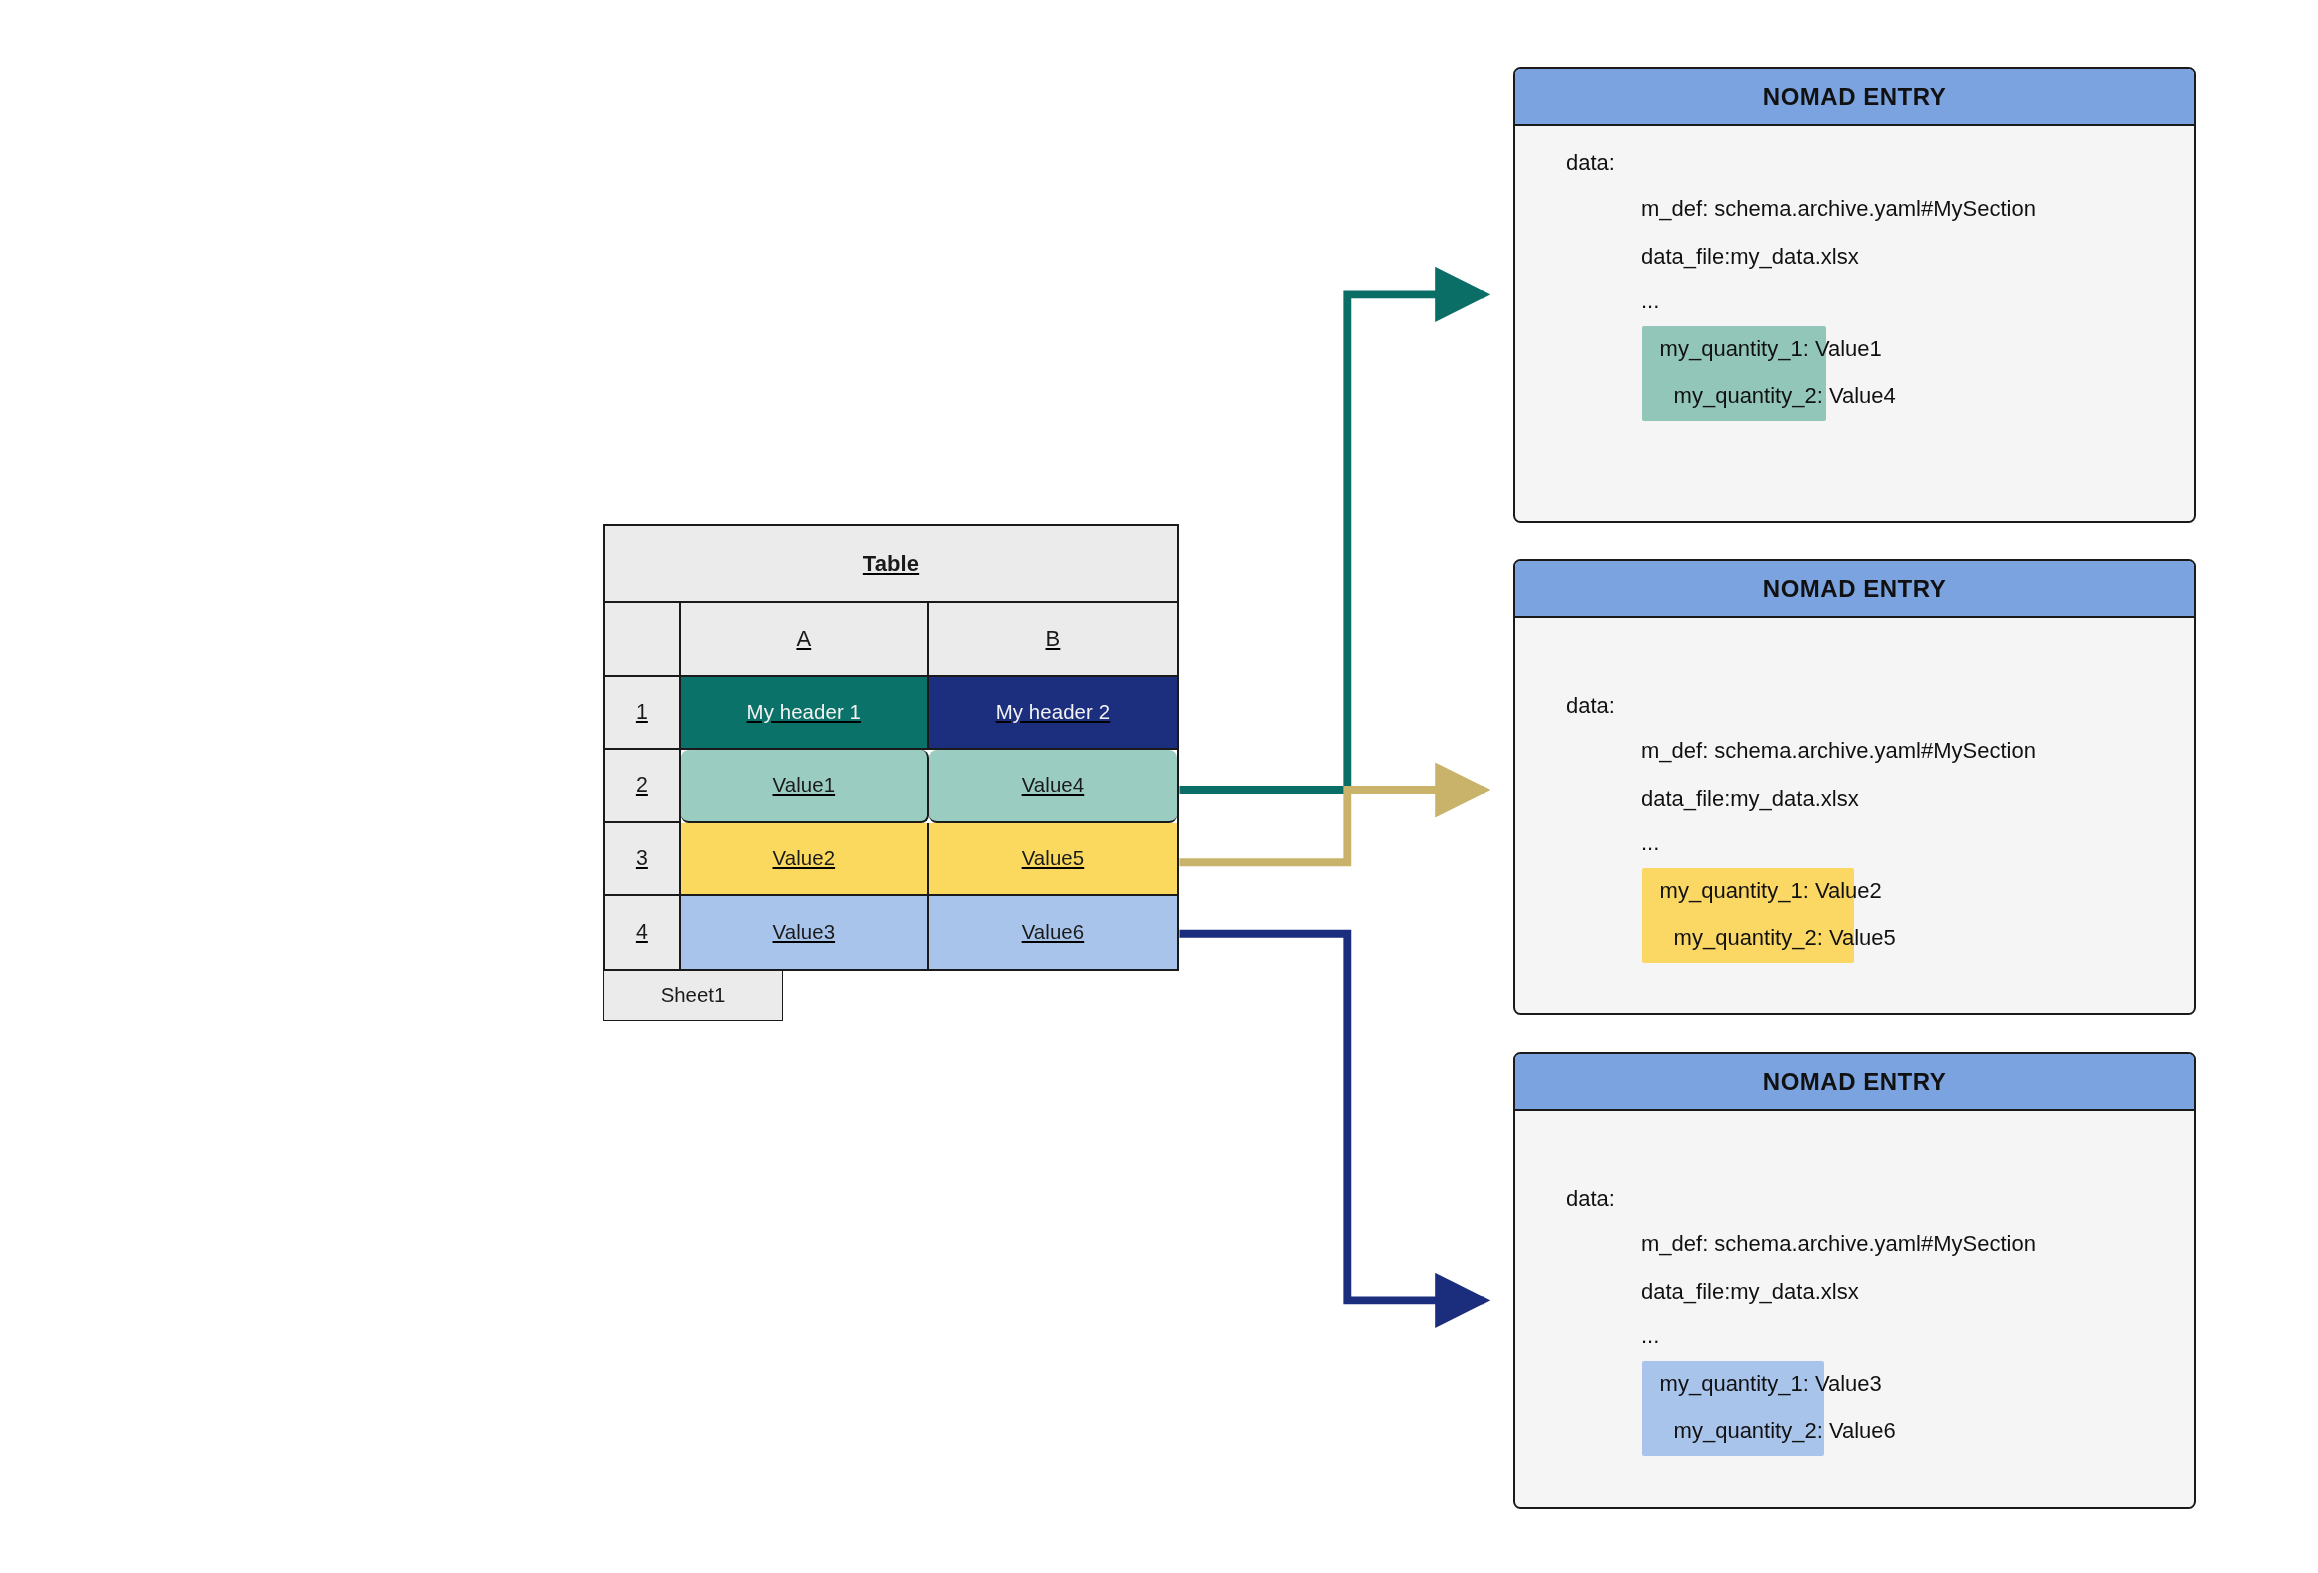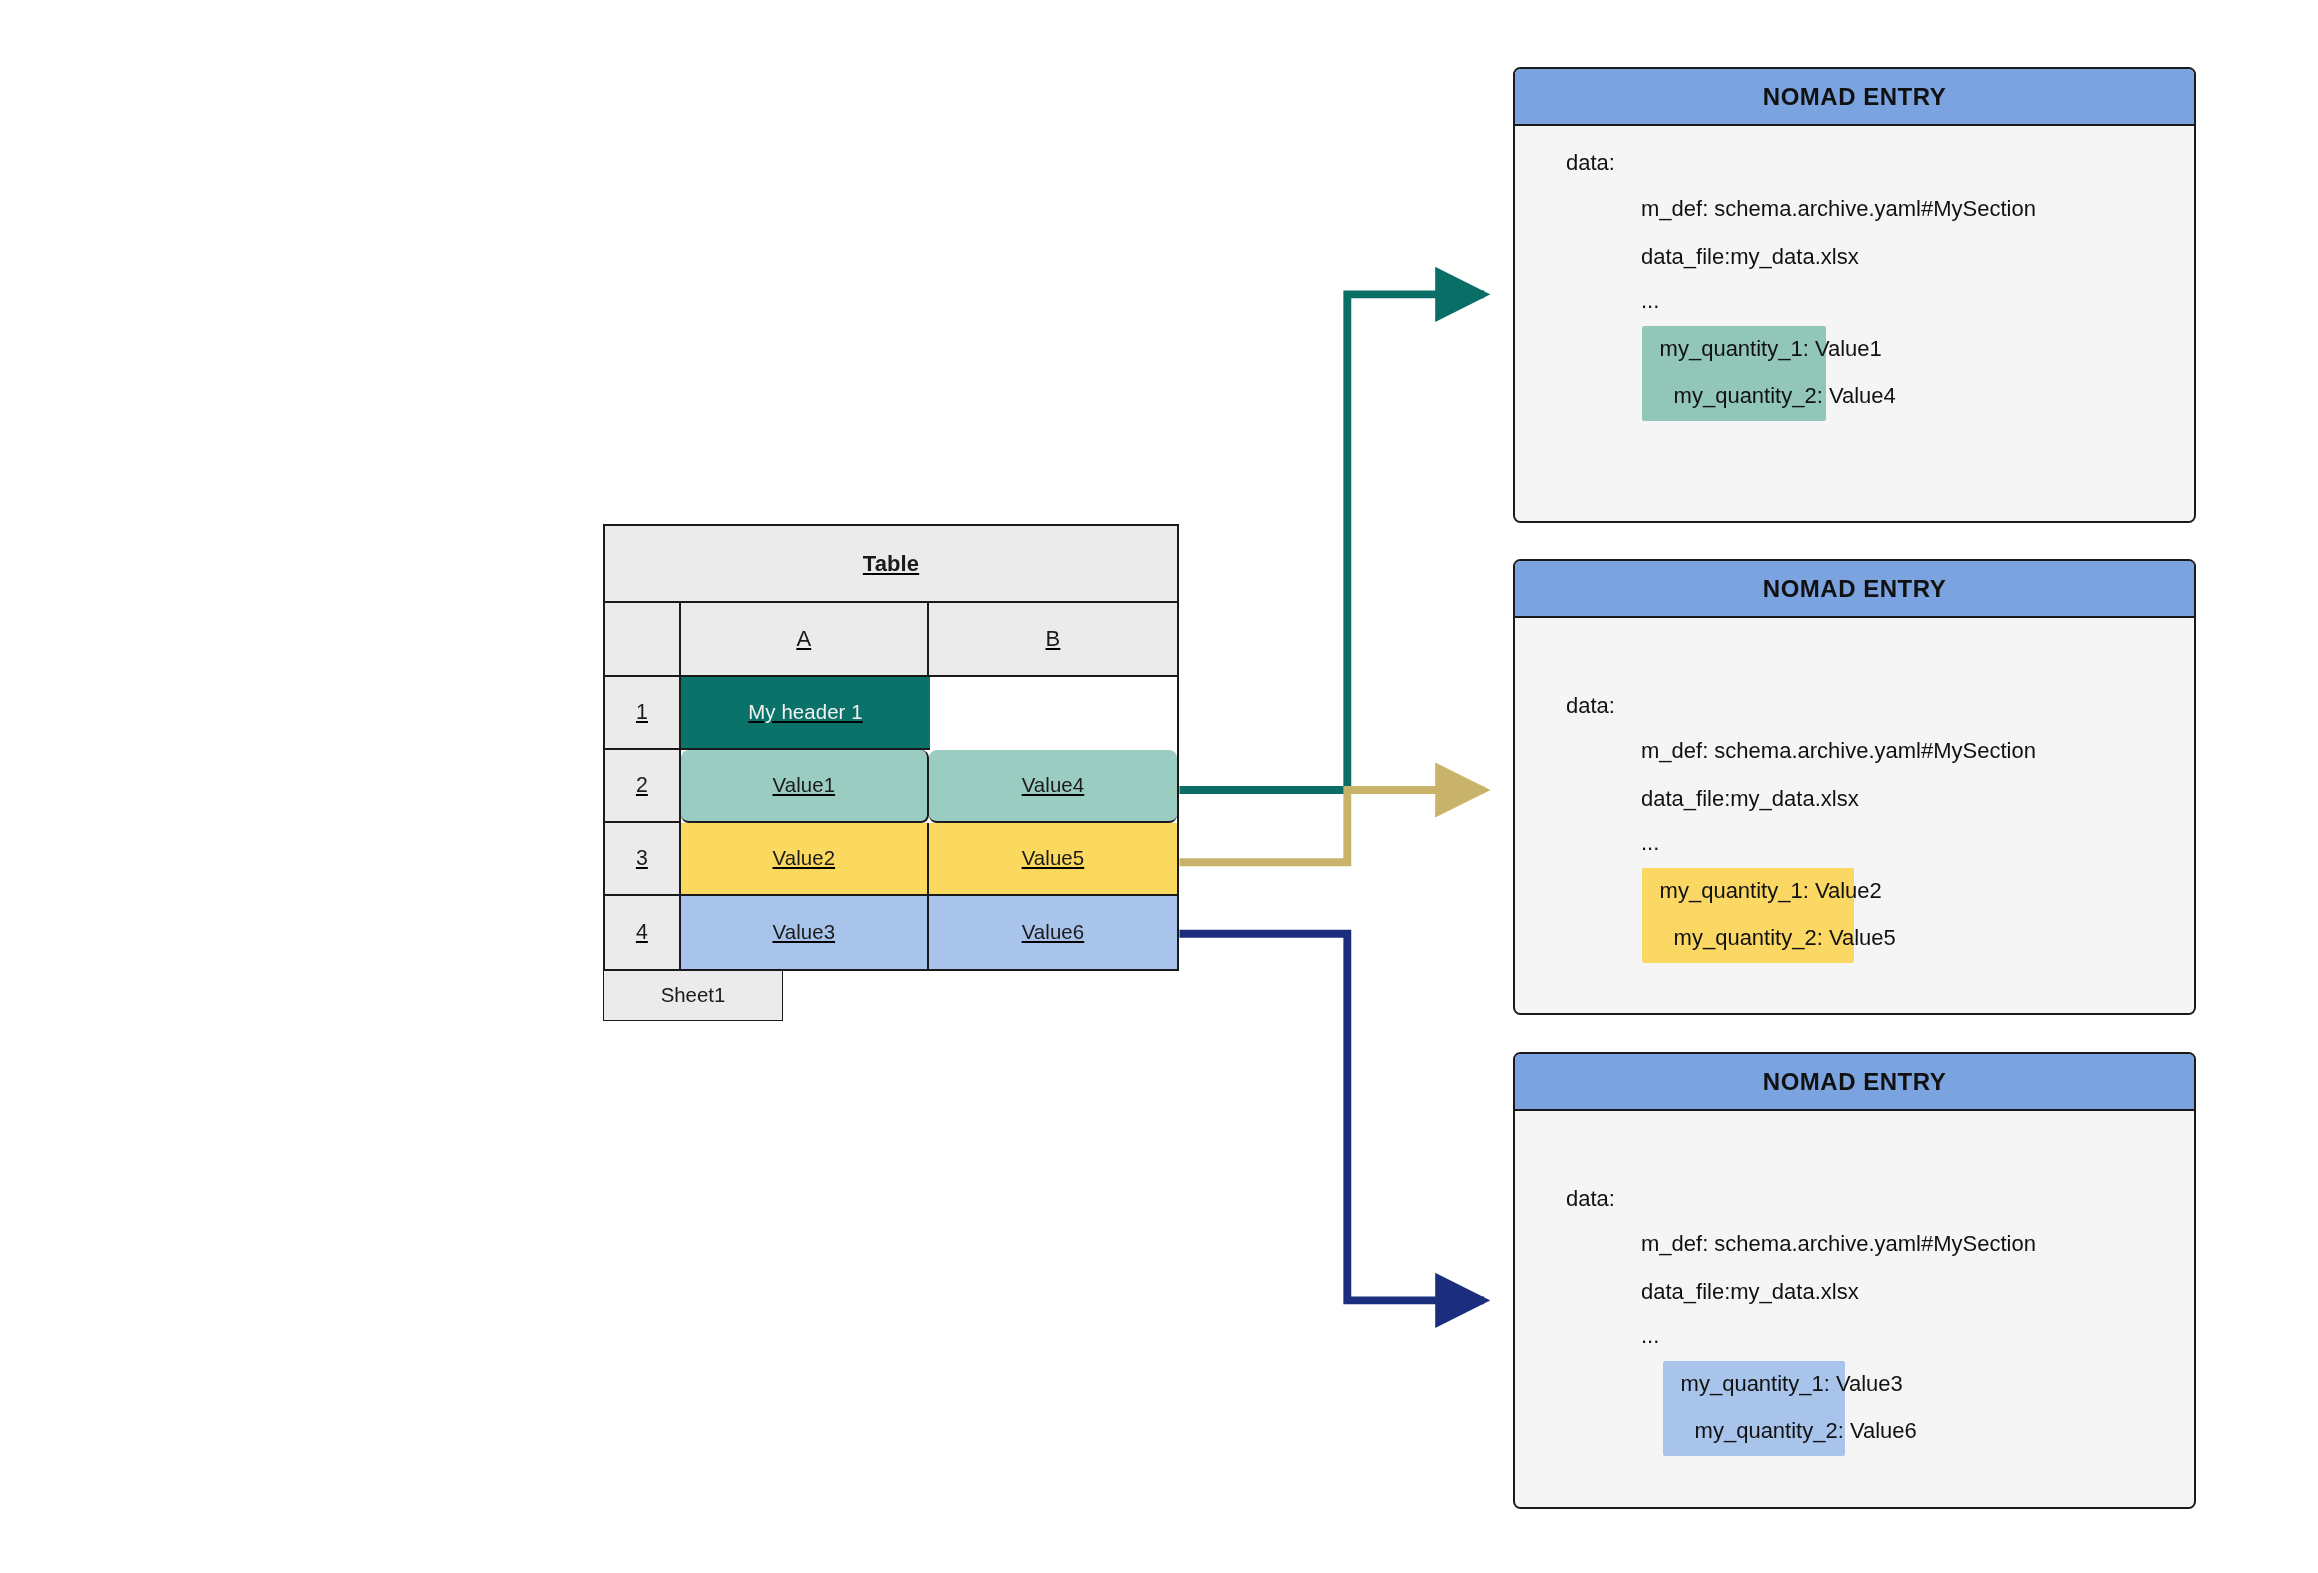--- a/index.html
+++ b/index.html
@@ -140,21 +140,21 @@
     white-space: nowrap;
   }
   .highlight-box {
     position: absolute;
     border-radius: 2px;
     box-sizing: border-box;
     padding: 12px 17.6px 14px 17.6px;
   }
   .hl-mint   { background: #92c6b9; }
   .hl-yellow { background: #fbd764; }
-  .hl-blue   { background: #a8c4eb; margin-left: 21px; }
+  .hl-blue   { background: #a8c4eb; }
   .hl-line {
     font-size: 22px;
     color: #111111;
     white-space: nowrap;
     line-height: 1.0;
   }
   .hl-line.second { margin-top: 25px; padding-left: 14px; text-align: center; }
 
   
   #connectors {
@@ -178,20 +178,21 @@
 
     <div class="sheet-row">
       <div class="cell corner-cell"></div>
       <div class="cell colhead-cell">A</div>
       <div class="cell colhead-cell">B</div>
     </div>
 
     <div class="sheet-row">
       <div class="cell rownum-cell">1</div>
       <div class="cell data-cell hdr-a">My header 1</div>
+      <div class="cell data-cell hdr-b">My header 2</div>
     </div>
 
     <div class="sheet-row">
       <div class="cell rownum-cell">2</div>
       <div class="cell data-cell row-mint">Value1</div>
       <div class="cell data-cell row-mint">Value4</div>
     </div>
 
     <div class="sheet-row">
       <div class="cell rownum-cell">3</div>

